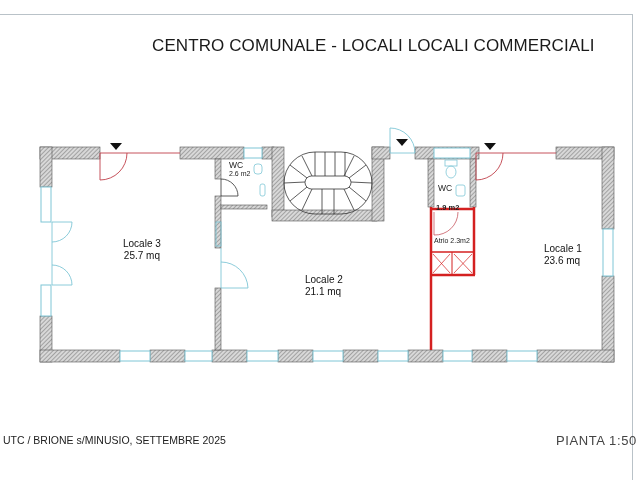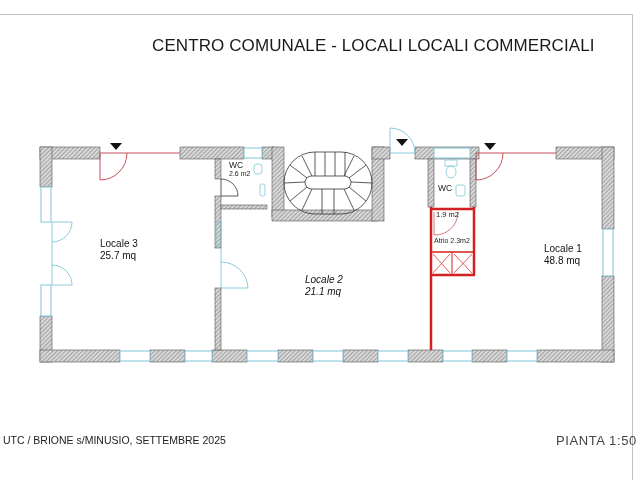--- a/index.html
+++ b/index.html
@@ -161,35 +161,35 @@
     <line x1="433" y1="254" x2="450" y2="273" stroke-width="0.7"></line>
     <line x1="450" y1="254" x2="433" y2="273" stroke-width="0.7"></line>
     <line x1="454" y1="254" x2="472" y2="273" stroke-width="0.7"></line>
     <line x1="472" y1="254" x2="454" y2="273" stroke-width="0.7"></line>
   </g>
   <g fill="none" stroke="#c0404a" stroke-width="0.7">
     <path d="M434 212 L434 235 A23 23 0 0 0 458 212"></path>
   </g>
 </svg>
 
-<div class="lbl" style="left:100px;top:238px;">
+<div class="lbl" style="left:123px;top:238px;text-align:center;">
   <div>Locale 3</div>
   <div>25.7 mq</div>
 </div>
-<div class="lbl" style="left:305px;top:274px;font-style:italic;">
+<div class="lbl" style="left:305px;top:274px;">
   <div>Locale 2</div>
   <div>21.1 mq</div>
 </div>
 <div class="lbl" style="left:508px;top:243px;margin-left:36px;">
   <div>Locale 1</div>
-  <div>48.8 mq</div>
+  <div>23.6 mq</div>
 </div>
 
 <div class="lbl-wc" style="left:229px;top:160px;">WC</div>
 <div class="lbl-small" style="left:229px;top:170px;">2.6 m2</div>
 
 <div class="lbl-wc" style="left:438px;top:183px;">WC</div>
-<div class="lbl-wc" style="left:436px;top:210px;font-size:7.5px;">1.9 m2</div>
+<div class="lbl-wc" style="left:436px;top:203px;font-size:7.5px;font-weight:bold;">1.9 m2</div>
 
 <div class="lbl-small" style="left:434px;top:237px;">Atrio 2.3m2</div>
 
 <div class="footer-left">UTC / BRIONE s/MINUSIO, SETTEMBRE 2025</div>
 <div class="footer-right">PIANTA 1:50</div>
 
 </body></html>

